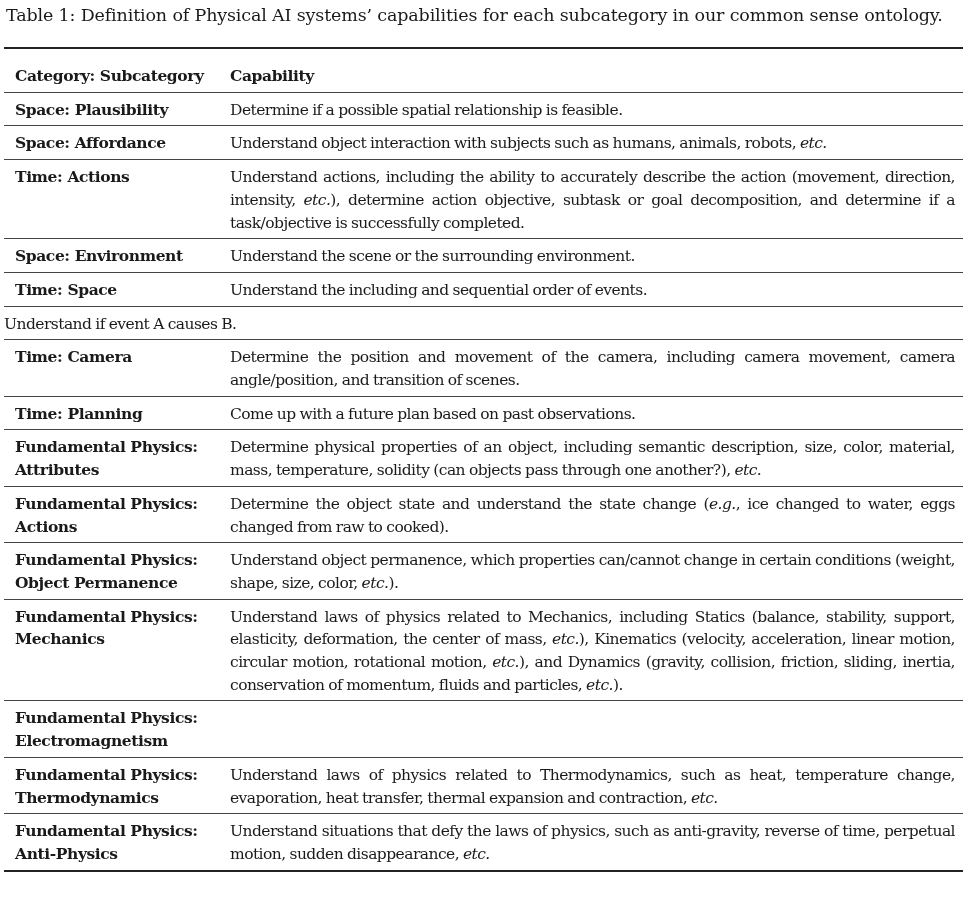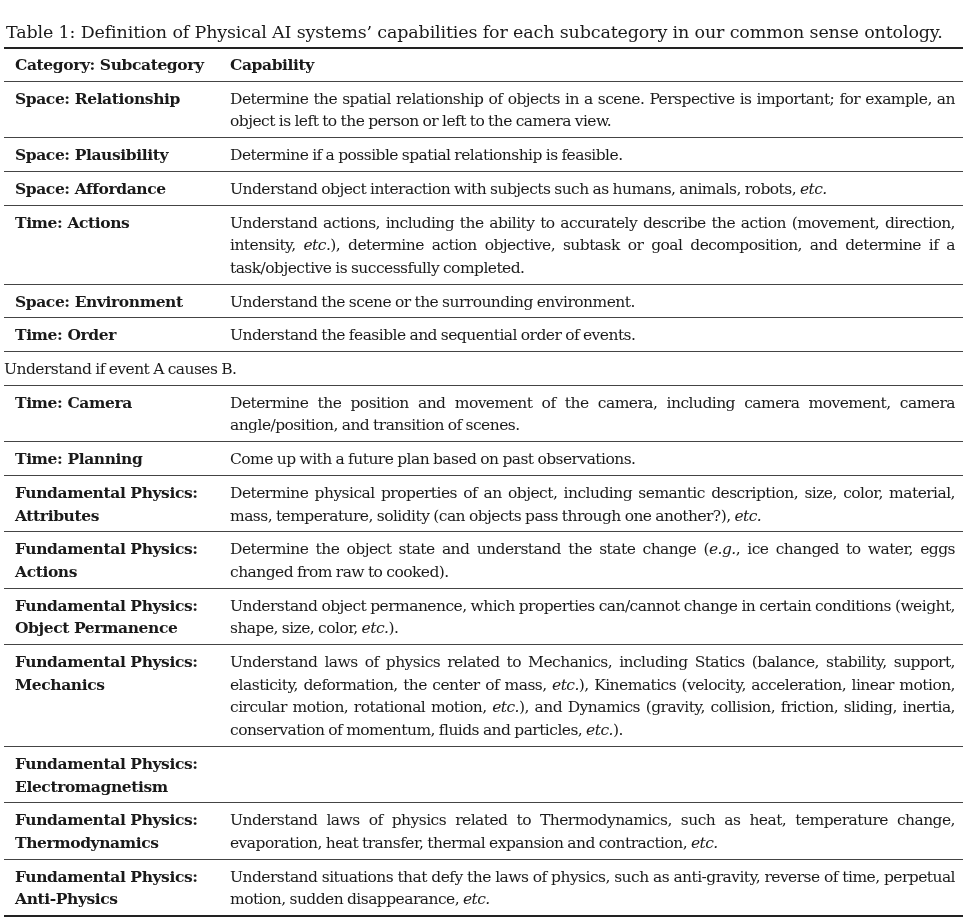--- a/index.html
+++ b/index.html
@@ -2,33 +2,33 @@
 <html><head>
 <meta charset="utf-8">
 <style>
   html, body { margin: 0; padding: 0; background: #ffffff; }
   body {
     width: 971px; height: 920px; overflow: hidden;
     font-family: "DejaVu Serif", "Liberation Serif", serif;
     color: #1a1a1a;
   }
   .caption {
-    position: absolute; left: 6px; top: 21px;
+    position: absolute; left: 6px; top: 4px;
     font-size: 17.5px; line-height: 22px; white-space: nowrap;
     font-family: "DejaVu Serif", serif;
     letter-spacing: -0.15px;
   }
   .table-wrap { position: absolute; left: 4px; top: 47px; width: 959px; }
   .rule-top { height: 0; border-top: 2px solid #222; }
   .row {
     display: flex; border-bottom: 1px solid #444;
     padding: 6px 0 4px 0; box-sizing: border-box;
   }
   .row.last { border-bottom: 2px solid #222; }
-  .row.head { border-bottom: 1px solid #444; padding: 5px 0 4px 0; }
+  .row.head { border-bottom: 1px solid #444; padding: 16px 0 4px 0; }
   .col1 {
     width: 226px; padding-left: 11px; box-sizing: border-box;
     font-weight: bold; font-size: 15.5px; line-height: 22.7px;
     font-family: "DejaVu Serif", serif; letter-spacing: -0.4px;
   }
   .col2 {
     flex: 1; padding-right: 8px; box-sizing: border-box;
     font-size: 15.5px; line-height: 22.7px; text-align: justify;
     font-family: "DejaVu Serif", serif; letter-spacing: -0.55px;
     word-spacing: -0.5px;
@@ -43,26 +43,20 @@
 
 <div class="table-wrap">
   <div class="rule-top"></div>
   <div class="row head">
     <div class="col1">Category: Subcategory</div>
     <div class="col2">Capability</div>
   </div>
   <div id="rows">
       <div class="row">
         <div class="col1">
-          <div>Space: Relationship</div>
-        </div>
-        <div class="col2">Determine the spatial relationship of objects in a scene.  Perspective is important; for example, an object is left to the person or left to the camera view.</div>
-      </div>
-      <div class="row">
-        <div class="col1">
           <div>Space: Plausibility</div>
         </div>
         <div class="col2">Determine if a possible spatial relationship is feasible.</div>
       </div>
       <div class="row">
         <div class="col1">
           <div>Space: Affordance</div>
         </div>
         <div class="col2">Understand object interaction with subjects such as humans, animals, robots, <em>etc.</em></div>
       </div>
@@ -73,23 +67,23 @@
         <div class="col2">Understand actions, including the ability to accurately describe the action (movement, direction, intensity, <em>etc.</em>), determine action objective, subtask or goal decomposition, and determine if a task/objective is successfully completed.</div>
       </div>
       <div class="row">
         <div class="col1">
           <div>Space: Environment</div>
         </div>
         <div class="col2">Understand the scene or the surrounding environment.</div>
       </div>
       <div class="row">
         <div class="col1">
-          <div>Time: Order</div>
+          <div>Time: Space</div>
         </div>
-        <div class="col2">Understand the feasible and sequential order of events.</div>
+        <div class="col2">Understand the including and sequential order of events.</div>
       </div>
       <div class="row">
         <div class="col2">Understand if event A causes B.</div>
       </div>
       <div class="row">
         <div class="col1">
           <div>Time: Camera</div>
         </div>
         <div class="col2">Determine the position and movement of the camera, including camera movement, camera angle/position, and transition of scenes.</div>
       </div>

